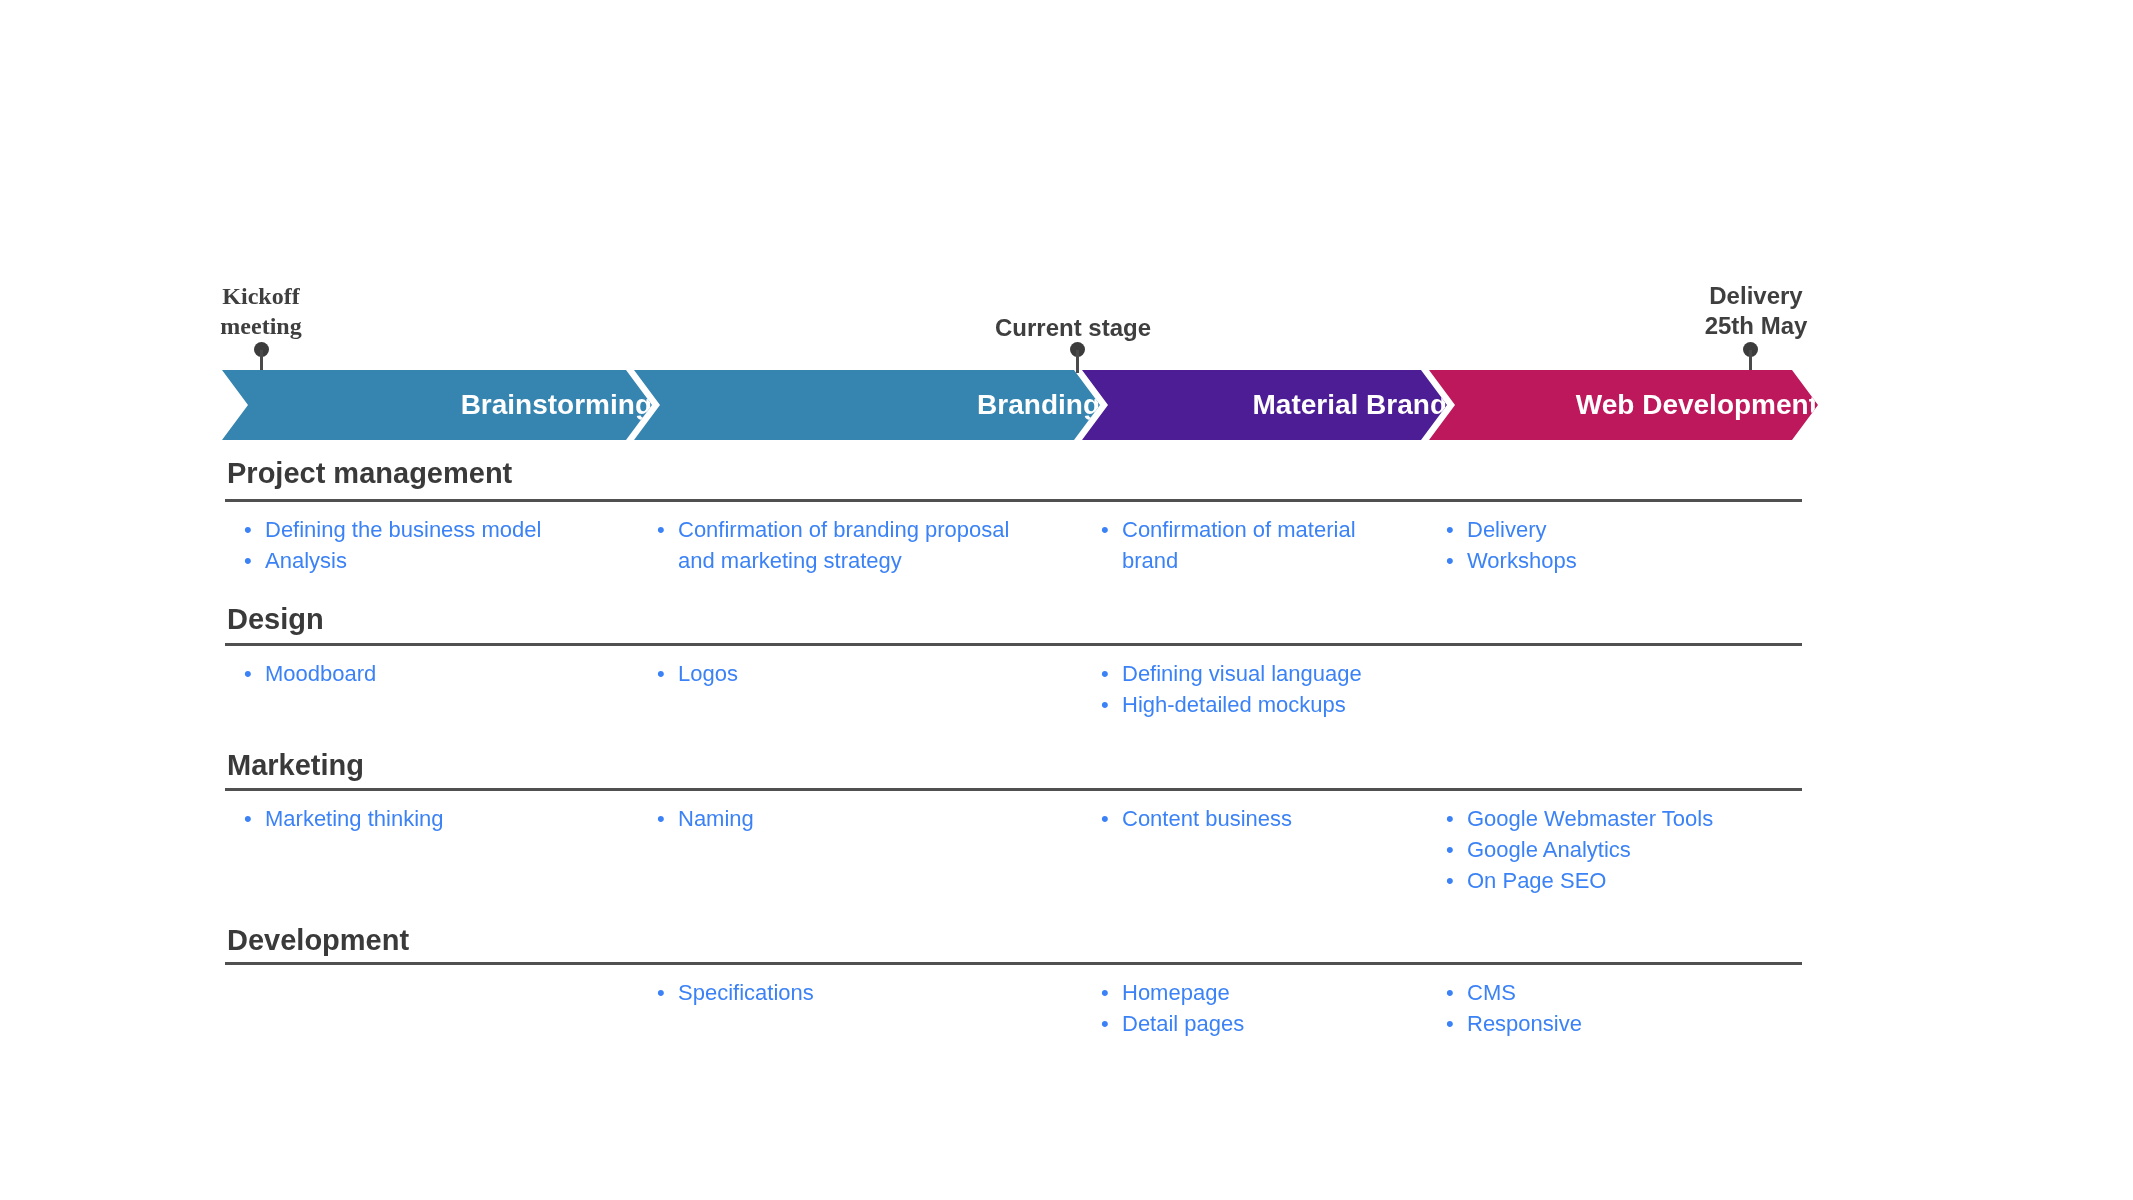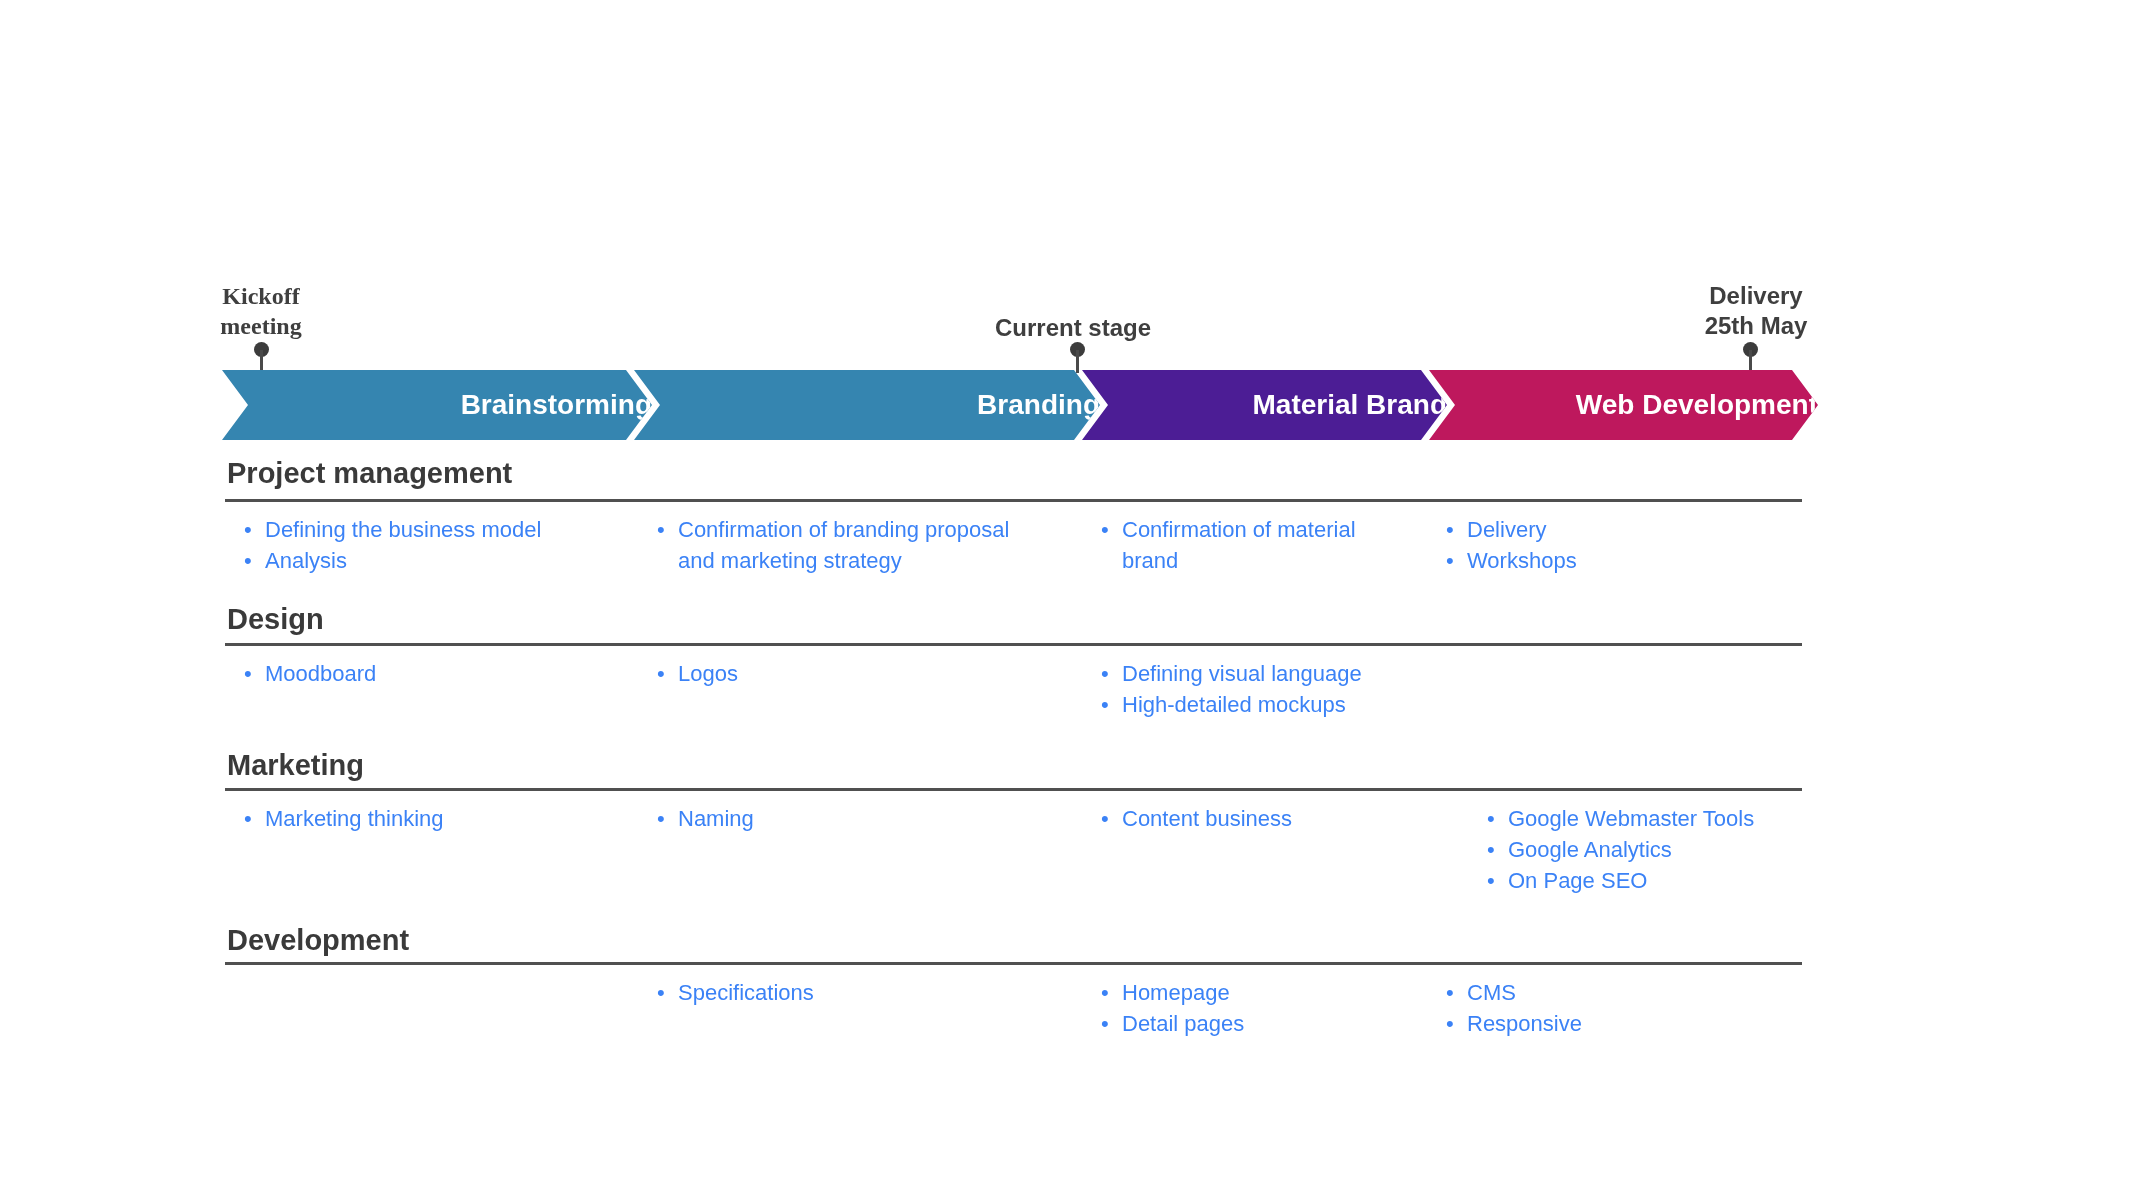--- a/index.html
+++ b/index.html
@@ -142,21 +142,21 @@
     <div class="abs col" style="left:654px;top:803px;width:430px;">
         <ul>
           <li class="bullet">Naming</li>
         </ul>
       </div>
     <div class="abs col" style="left:1098px;top:803px;width:340px;">
         <ul>
           <li class="bullet">Content business</li>
         </ul>
       </div>
-    <div class="abs col" style="left:1484px;top:803px;">
+    <div class="abs col" style="left:1443px;top:803px;">
         <ul>
           <li class="bullet">Google Webmaster Tools</li>
           <li class="bullet">Google Analytics</li>
           <li class="bullet">On Page SEO</li>
         </ul>
       </div>
   </div>
 
   <div>
     <div class="abs section-heading" style="top:923px;">Development</div>

